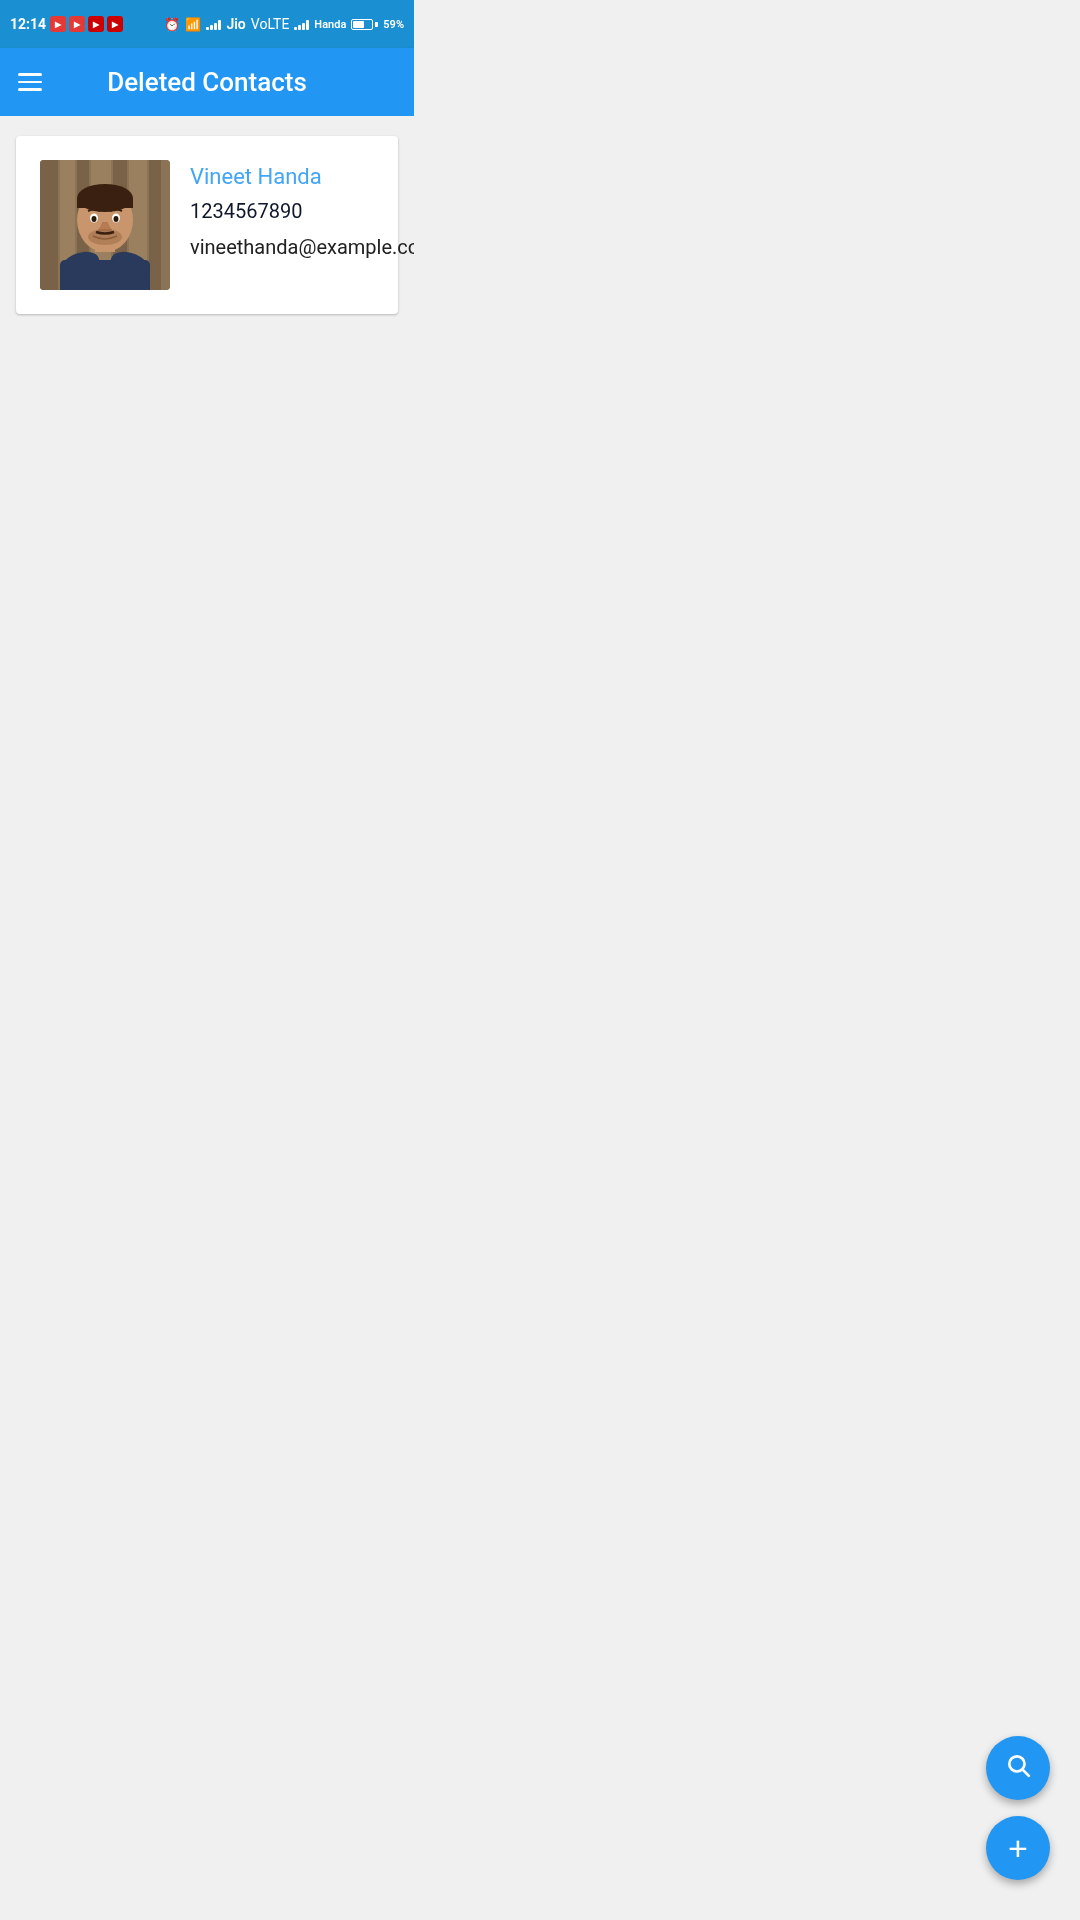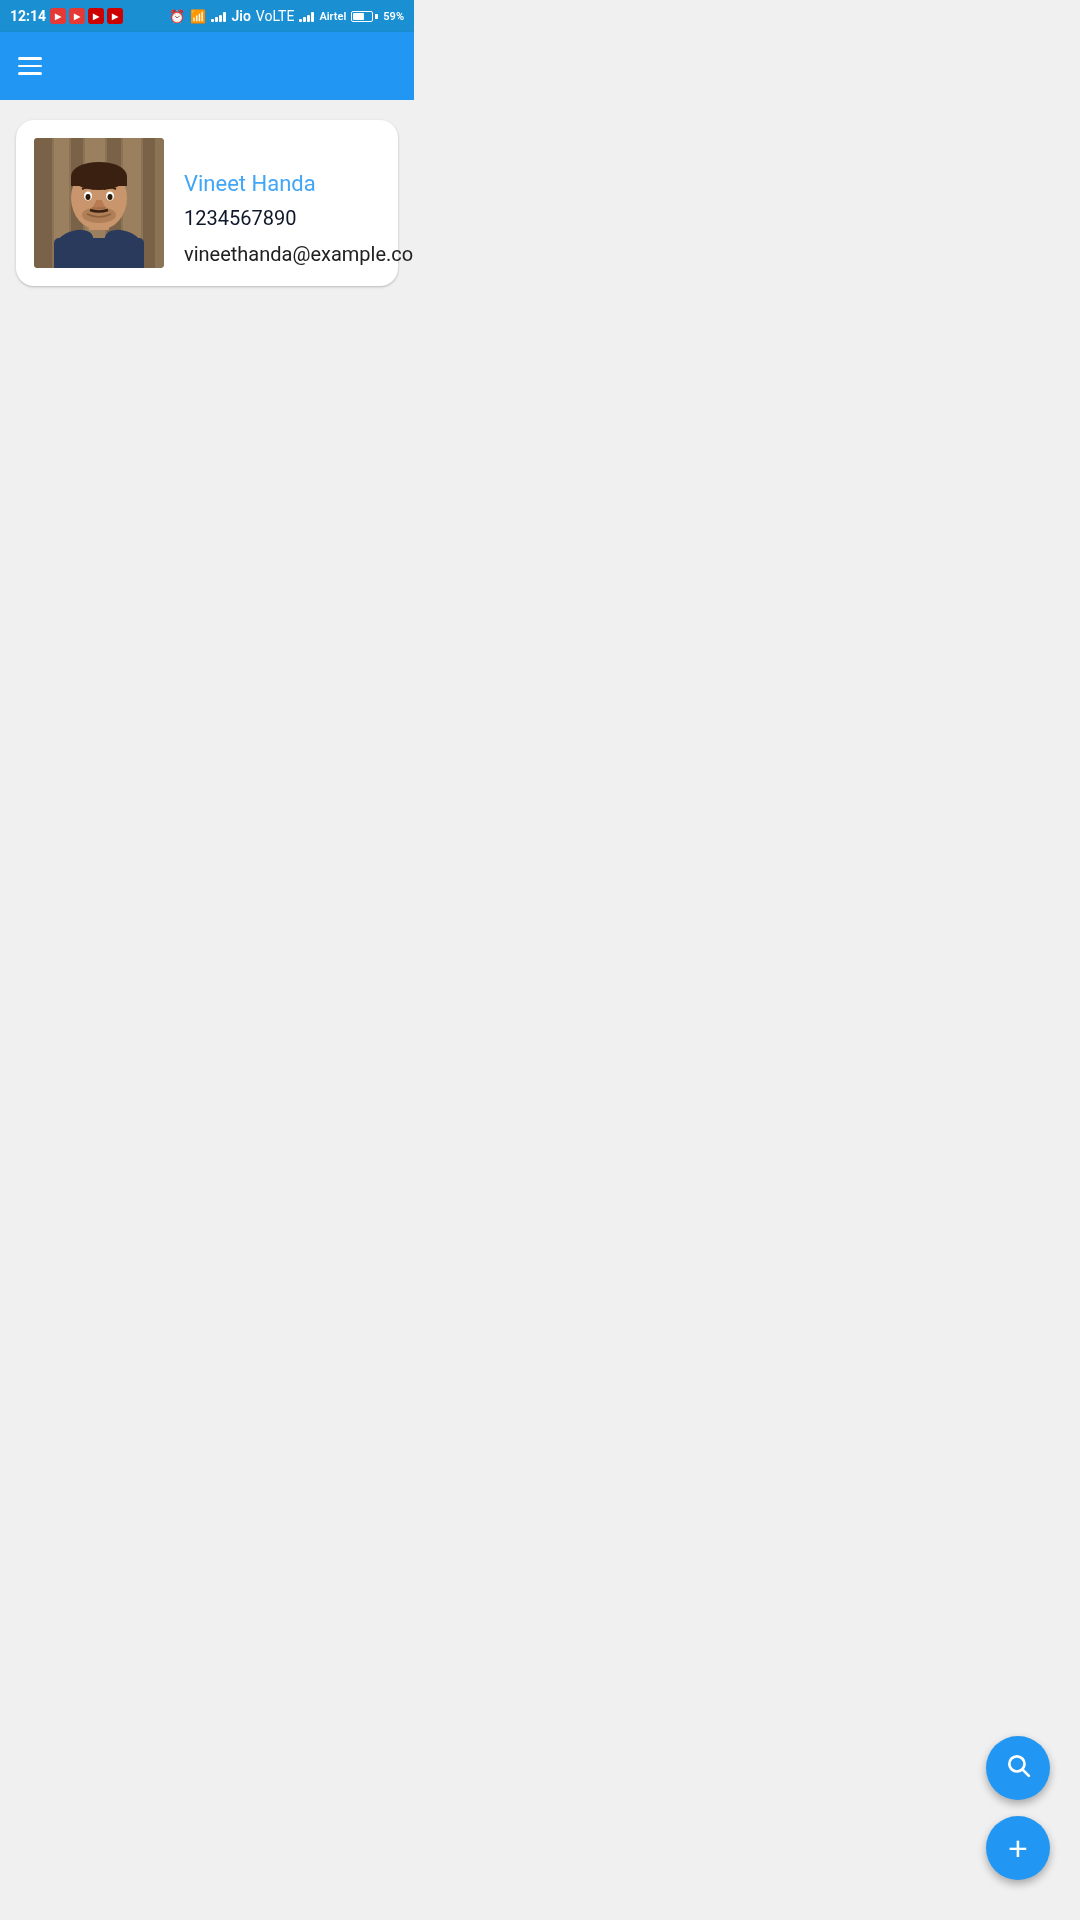--- a/index.html
+++ b/index.html
@@ -14,21 +14,21 @@
       min-height: 896px;
       background: #f0f0f0;
       font-family: 'Roboto', Arial, sans-serif;
       position: relative;
       overflow-x: hidden;
     }
 
     
     .status-bar {
       background: #1a8fd1;
-      height: 32px;
+      height: 48px;
       display: flex;
       align-items: center;
       justify-content: space-between;
       padding: 0 10px;
       color: white;
       font-size: 13px;
       font-weight: 600;
     }
 
     .status-left {
@@ -137,25 +137,25 @@
     .main-content {
       padding: 20px 16px;
       background: #f0f0f0;
       min-height: calc(896px - 36px - 68px);
       position: relative;
     }
 
     
     .contact-card {
       background: white;
-      border-radius: 18px;
+      border-radius: 4px;
       box-shadow: 0 1px 3px rgba(0,0,0,0.15), 0 1px 2px rgba(0,0,0,0.1);
-      padding: 18px;
-      display: flex;
-      align-items: flex-end;
+      padding: 24px;
+      display: flex;
+      align-items: flex-start;
       gap: 20px;
       margin-bottom: 12px;
     }
 
     .contact-avatar {
       width: 130px;
       height: 130px;
       border-radius: 4px;
       overflow: hidden;
       flex-shrink: 0;
@@ -263,38 +263,39 @@
     </div>
     <span style="font-size:14px;">Jio</span>
     <span style="font-size:14px;font-weight:400;">VoLTE</span>
 
     <div class="signal-bars">
       <div class="signal-bar" style="height:3px;"></div>
       <div class="signal-bar" style="height:5px;"></div>
       <div class="signal-bar" style="height:7px;"></div>
       <div class="signal-bar" style="height:10px;"></div>
     </div>
-    <span style="font-size:11px;">Airtel</span>
+    <span style="font-size:11px;">Handa</span>
 
     <div class="battery-icon">
       <div class="battery-body">
         <div class="battery-fill"></div>
       </div>
       <div class="battery-tip"></div>
     </div>
     <span style="font-size:11px;">59%</span>
   </div>
 </div>
 
 <div class="app-bar">
   <div class="hamburger-icon">
     <span></span>
     <span></span>
     <span></span>
   </div>
+  <span class="app-bar-title">Deleted Contacts</span>
 </div>
 
 <div class="main-content">
 
   <div class="contact-card">
     <div class="contact-avatar">
       
       <svg width="130" height="130" viewBox="0 0 130 130" xmlns="http://www.w3.org/2000/svg">
 
         <rect width="130" height="130" fill="#8B7355"></rect>

